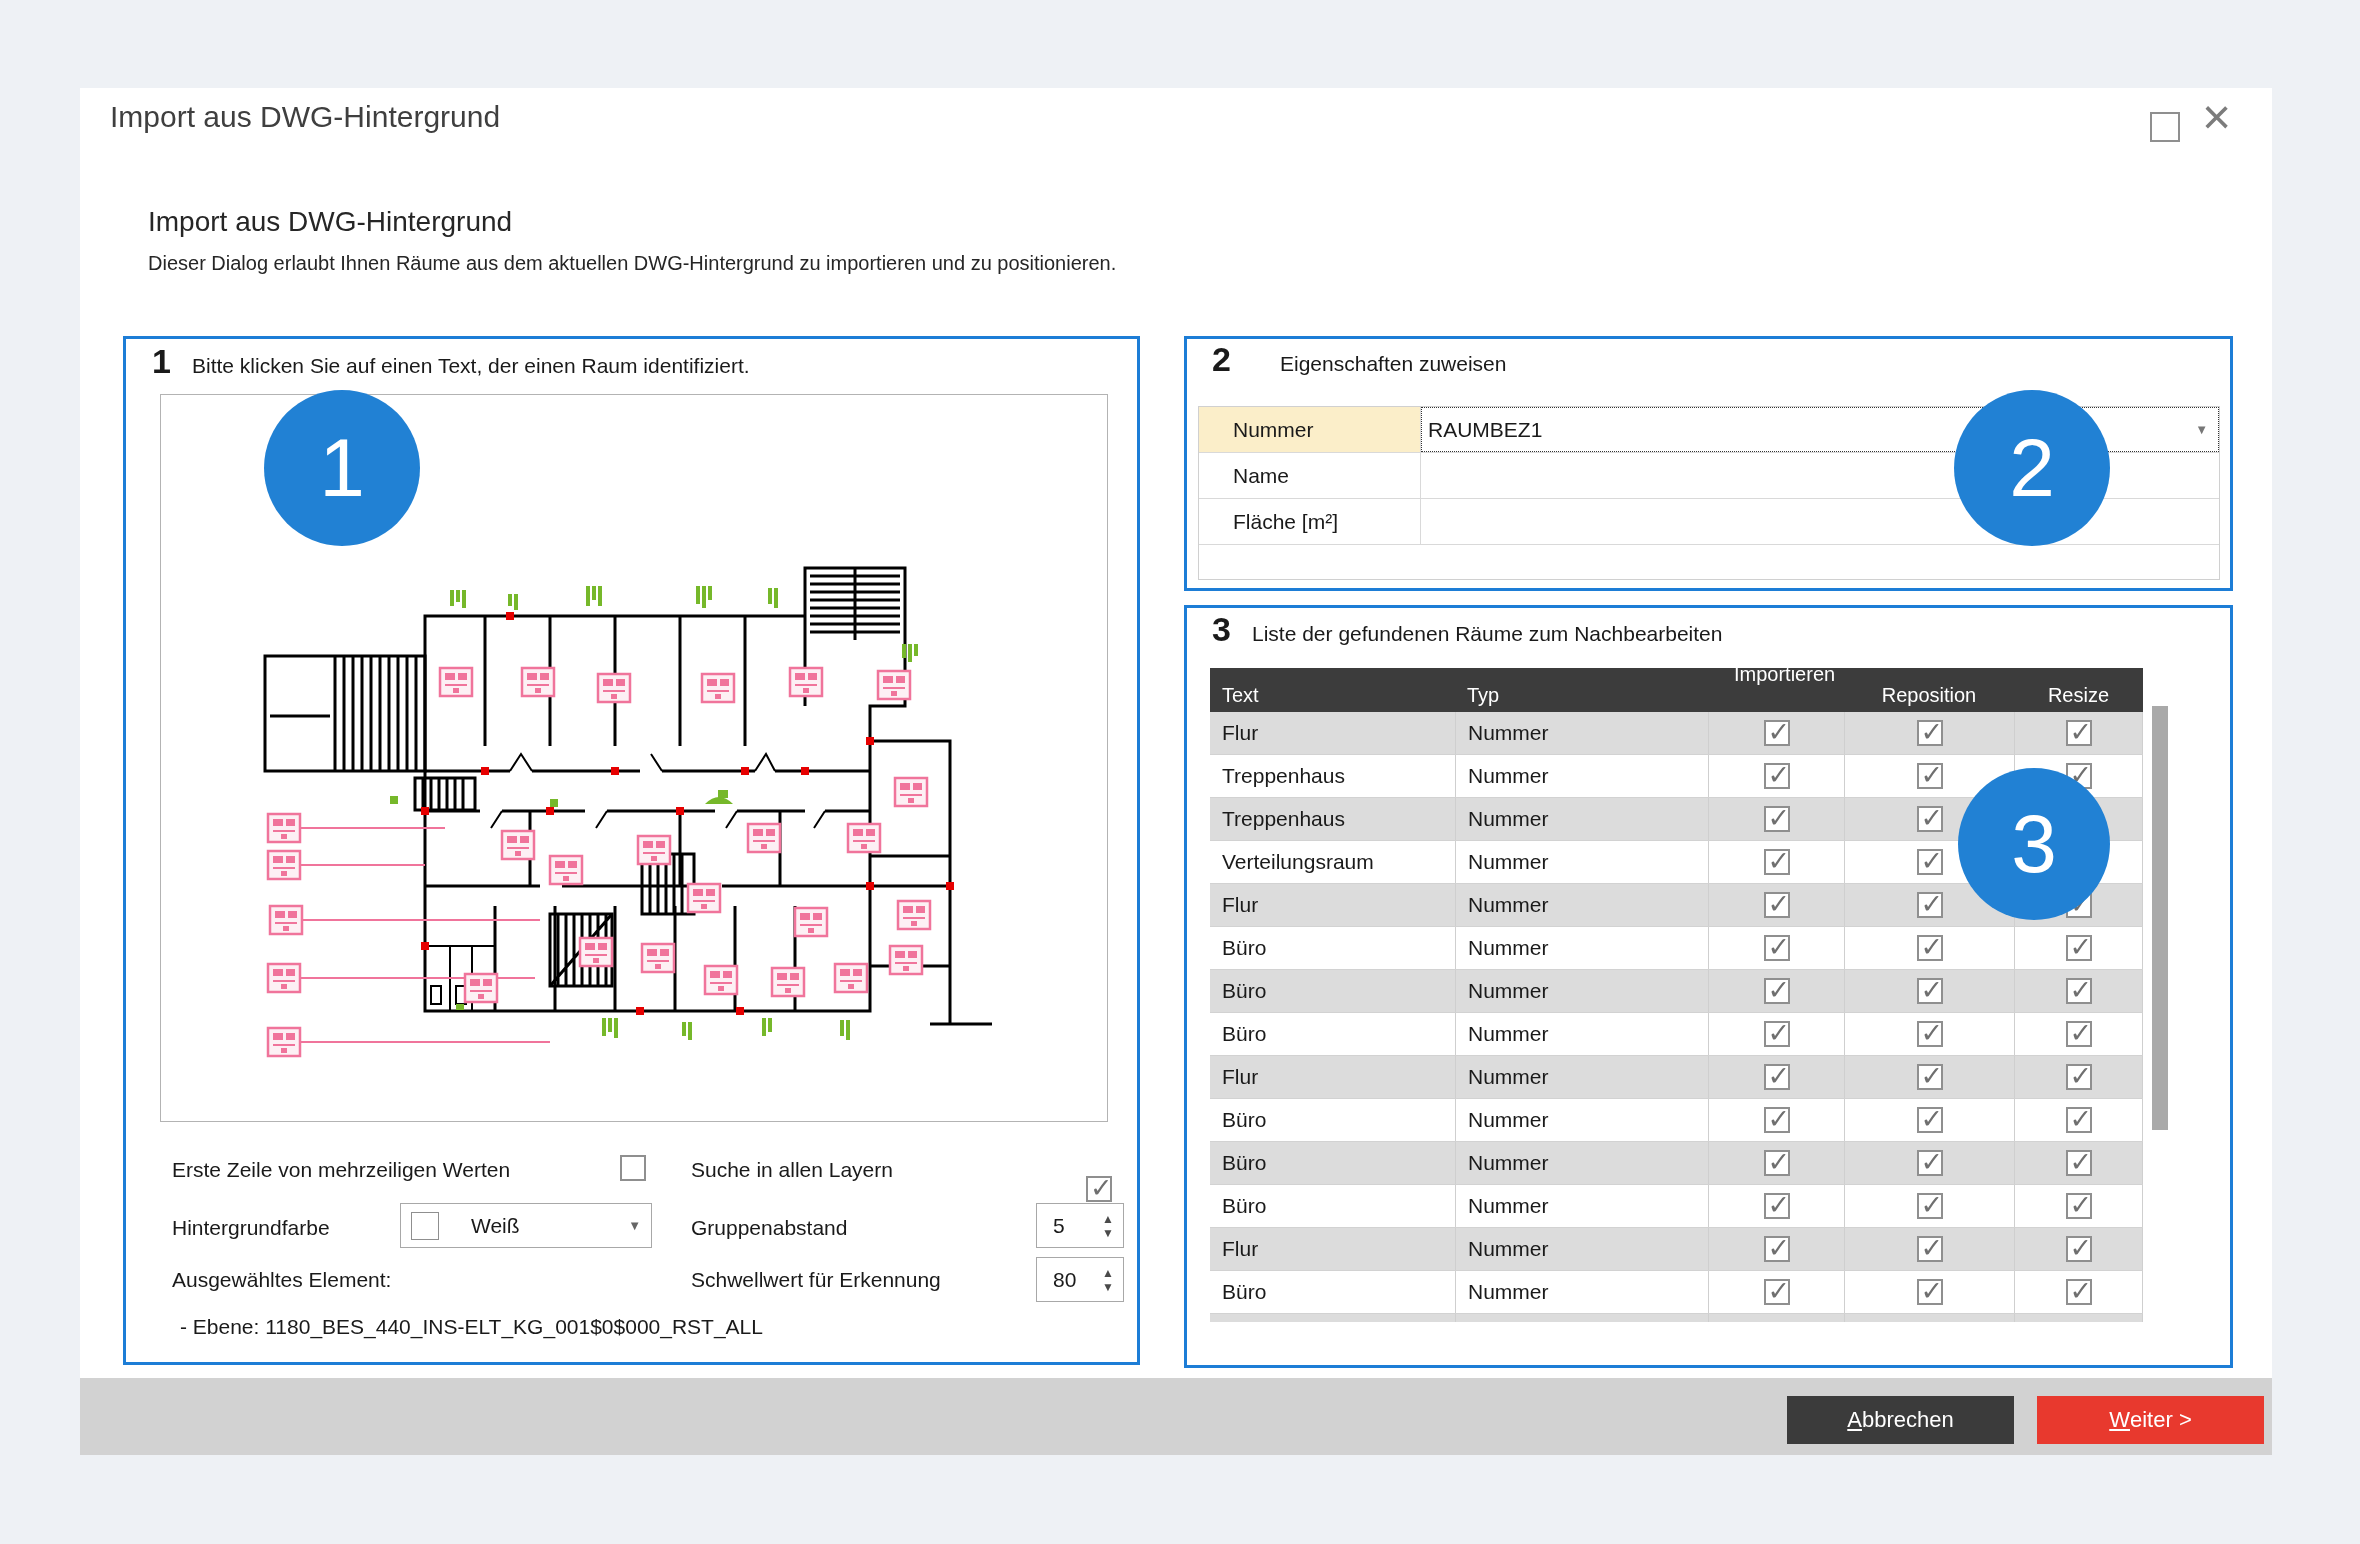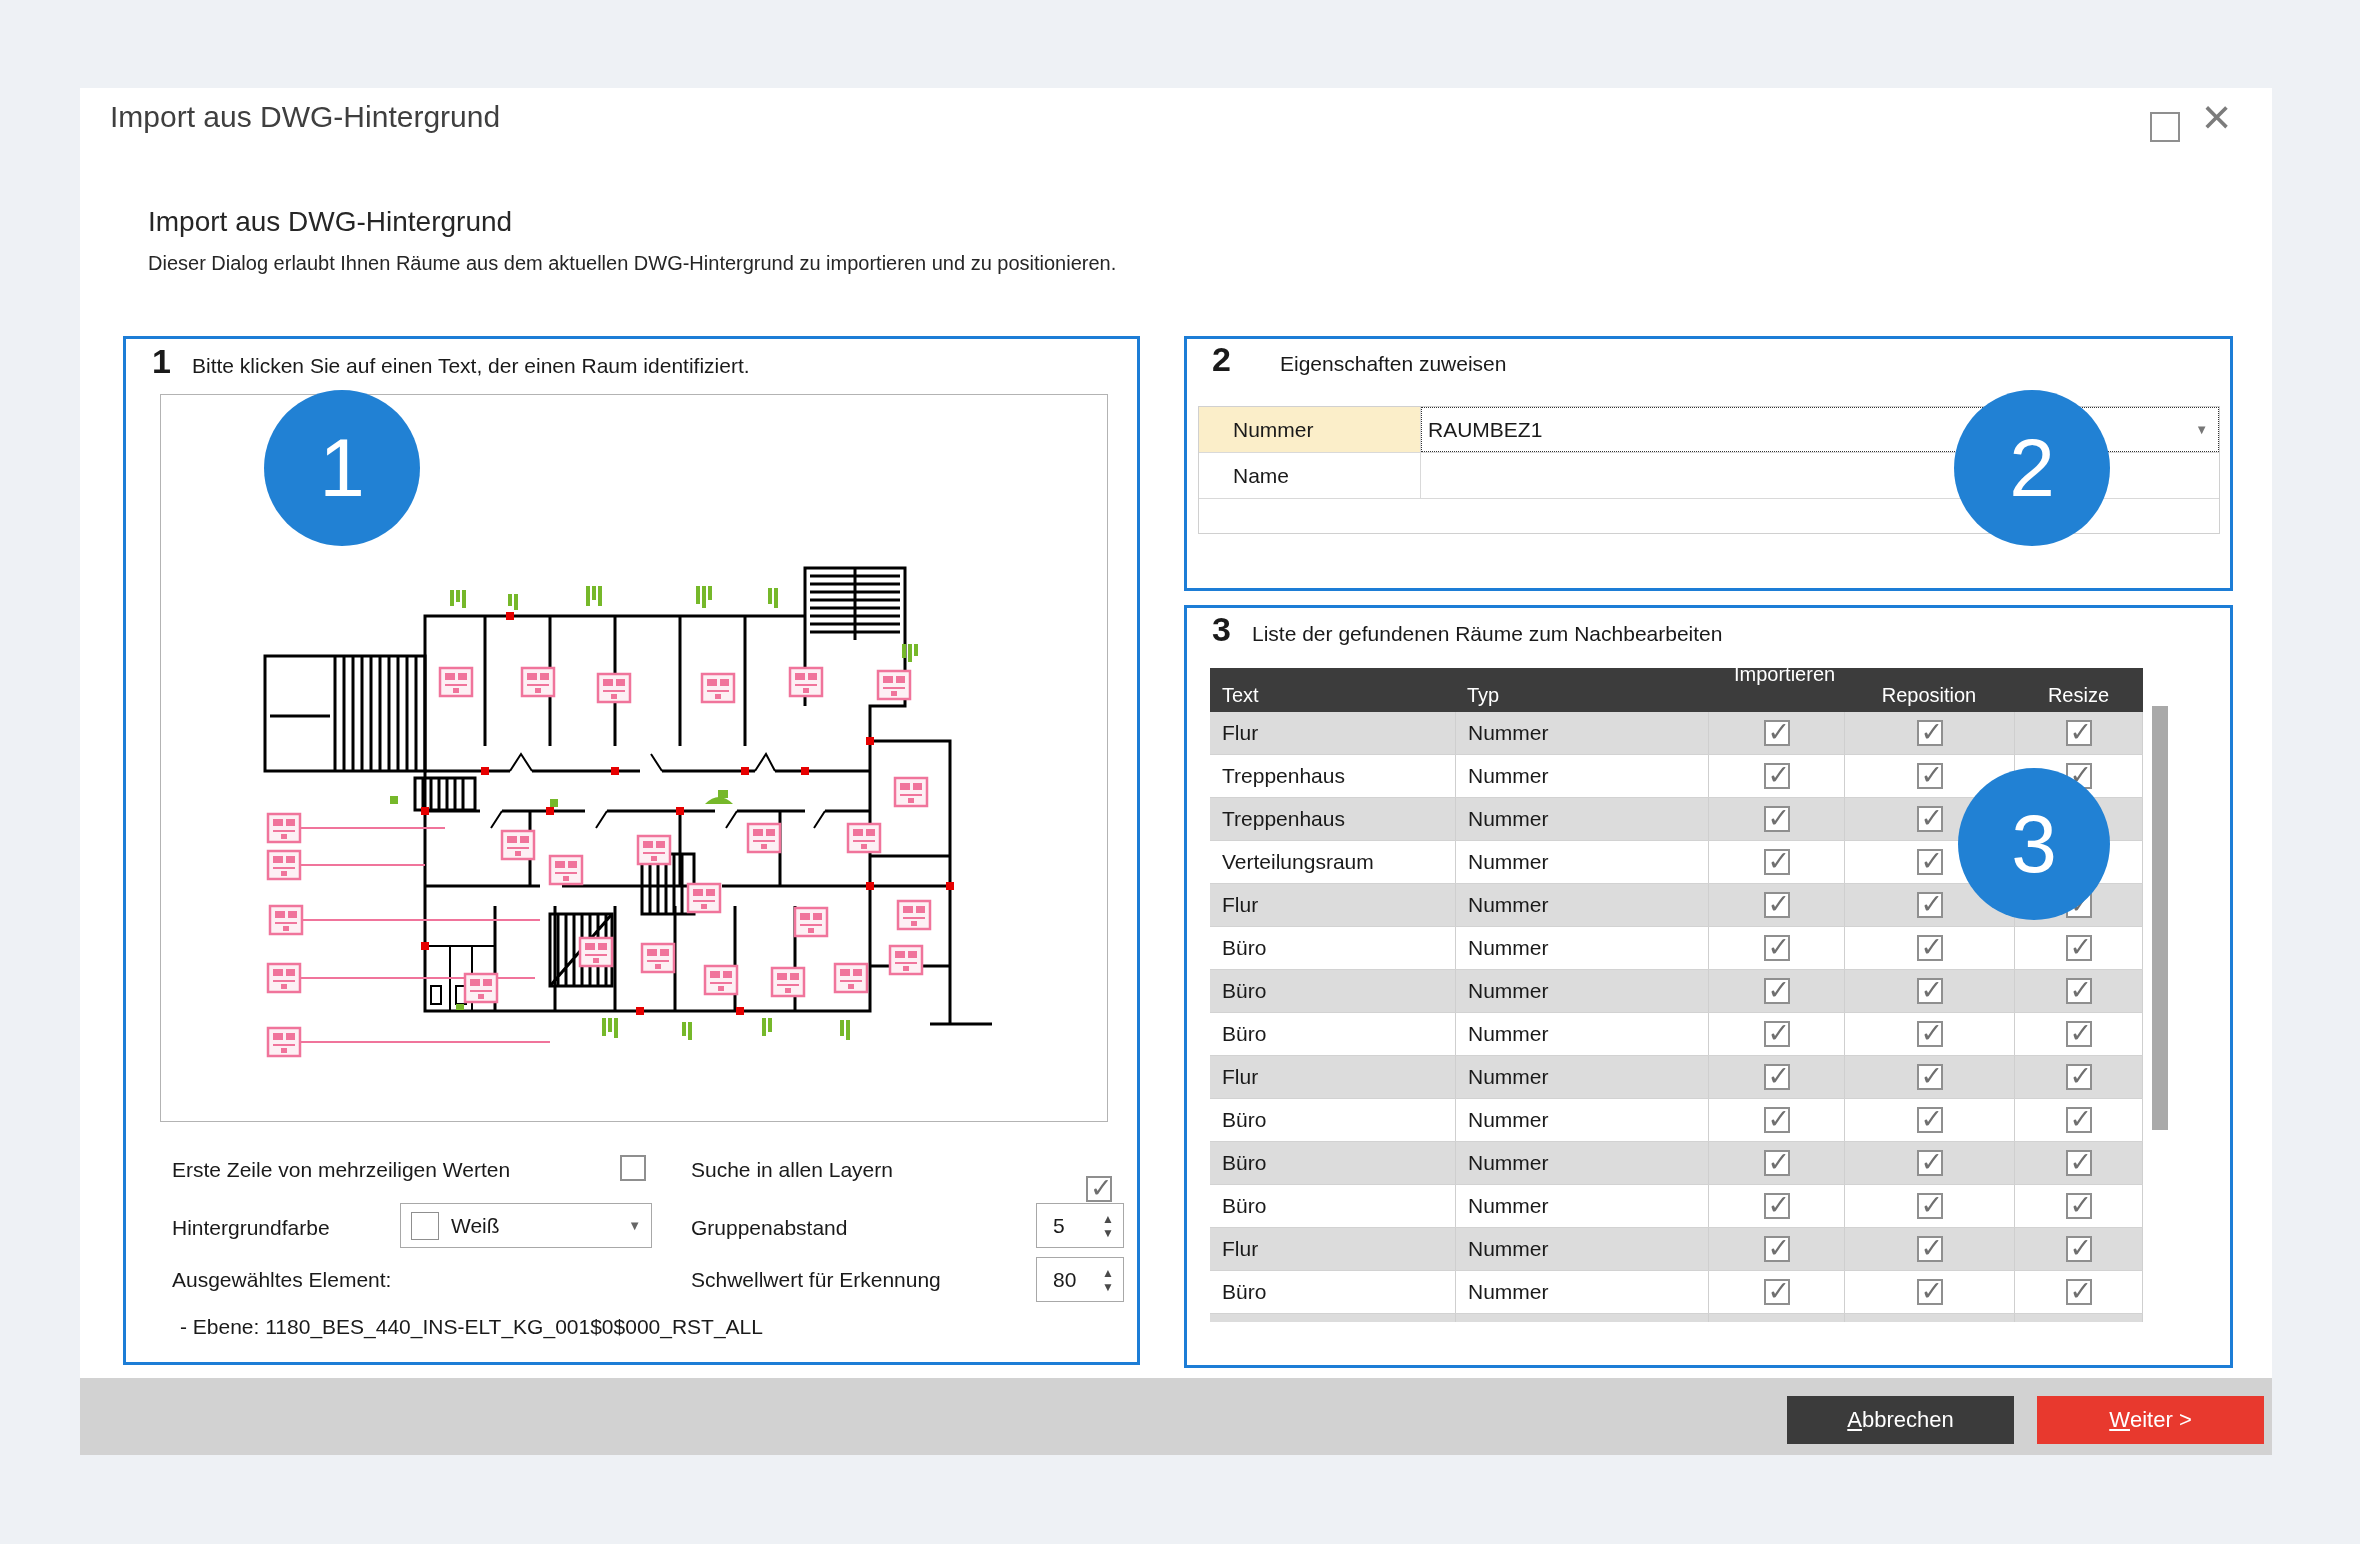--- a/index.html
+++ b/index.html
@@ -27,21 +27,21 @@
   .panel{border:3px solid var(--accent);background:#fff;}
   #panel1{left:123px;top:336px;width:1017px;height:1029px;}
   #panel2{left:1184px;top:336px;width:1049px;height:255px;}
   #panel3{left:1184px;top:605px;width:1049px;height:763px;}
   .step-num{font-size:34px;font-weight:700;color:#1a1a1a;}
   .step-text{font-size:21px;color:#1a1a1a;white-space:nowrap;}
   #p1-canvas{left:160px;top:394px;width:948px;height:728px;border:1px solid #b3b3b3;background:#fff;}
   .ctl-label{font-size:21px;color:#1a1a1a;white-space:nowrap;}
   .cb{width:26px;height:26px;background:#fff;border:2px solid var(--cb-border);position:relative;}
   .cb.checked::after{content:"✓";position:absolute;left:2px;top:-6px;font-size:27px;color:var(--cb-check);}
-  .select-box{width:252px;height:45px;border:1px solid #a8a8a8;background:#fff;display:flex;align-items:center;padding:0 10px;}
+  .select-box{width:252px;height:45px;border:1px solid #a8a8a8;background:#fff;display:flex;align-items:center;padding:0 10px;gap:20px;}
   .swatch{width:28px;height:28px;border:1px solid #8f8f8f;background:#fff;margin-right:12px;}
   .select-box .val{font-size:21px;color:#1a1a1a;flex:1;}
   .dd-arrow{font-size:13px;color:#666;}
   .spinner{width:88px;height:45px;border:1px solid #a8a8a8;background:#fff;display:flex;align-items:center;}
   .spinner .num{flex:1;font-size:21px;color:#1a1a1a;padding-left:16px;}
   .spin-arrows{width:30px;display:flex;flex-direction:column;align-items:center;line-height:14px;}
   .spin-arrows span{font-size:12px;color:#4a4a4a;cursor:default;}
   .badge{background:var(--badge);color:#fff;border-radius:50%;display:flex;align-items:center;justify-content:center;font-size:82px;}
   #badge1{left:264px;top:390px;width:156px;height:156px;}
   #badge2{left:1954px;top:390px;width:156px;height:156px;}
@@ -446,20 +446,26 @@
             <span>RAUMBEZ1</span>
             <span class="dd-arrow">▼</span>
           </div>
         </div>
         <div class="p2-row">
           <div class="p2-label">Name</div>
           <div class="p2-value">
             <span></span>
           </div>
         </div>
+        <div class="p2-row">
+          <div class="p2-label">Fläche [m²]</div>
+          <div class="p2-value">
+            <span></span>
+          </div>
+        </div>
       </div>
     <div class="p2-empty"></div>
   </div>
   <div class="abs badge" id="badge2">2</div>
 
   <div class="abs panel" id="panel3"></div>
   <div class="abs step-num" style="left:1212px;top:610px;">3</div>
   <div class="abs step-text" id="p3-title" style="left:1252px;top:622px;">Liste der gefundenen Räume zum Nachbearbeiten</div>
   <div class="abs cb checked" style="left:1763px;top:633px;"></div>
   <div class="abs cb checked" style="left:1916px;top:633px;"></div>

